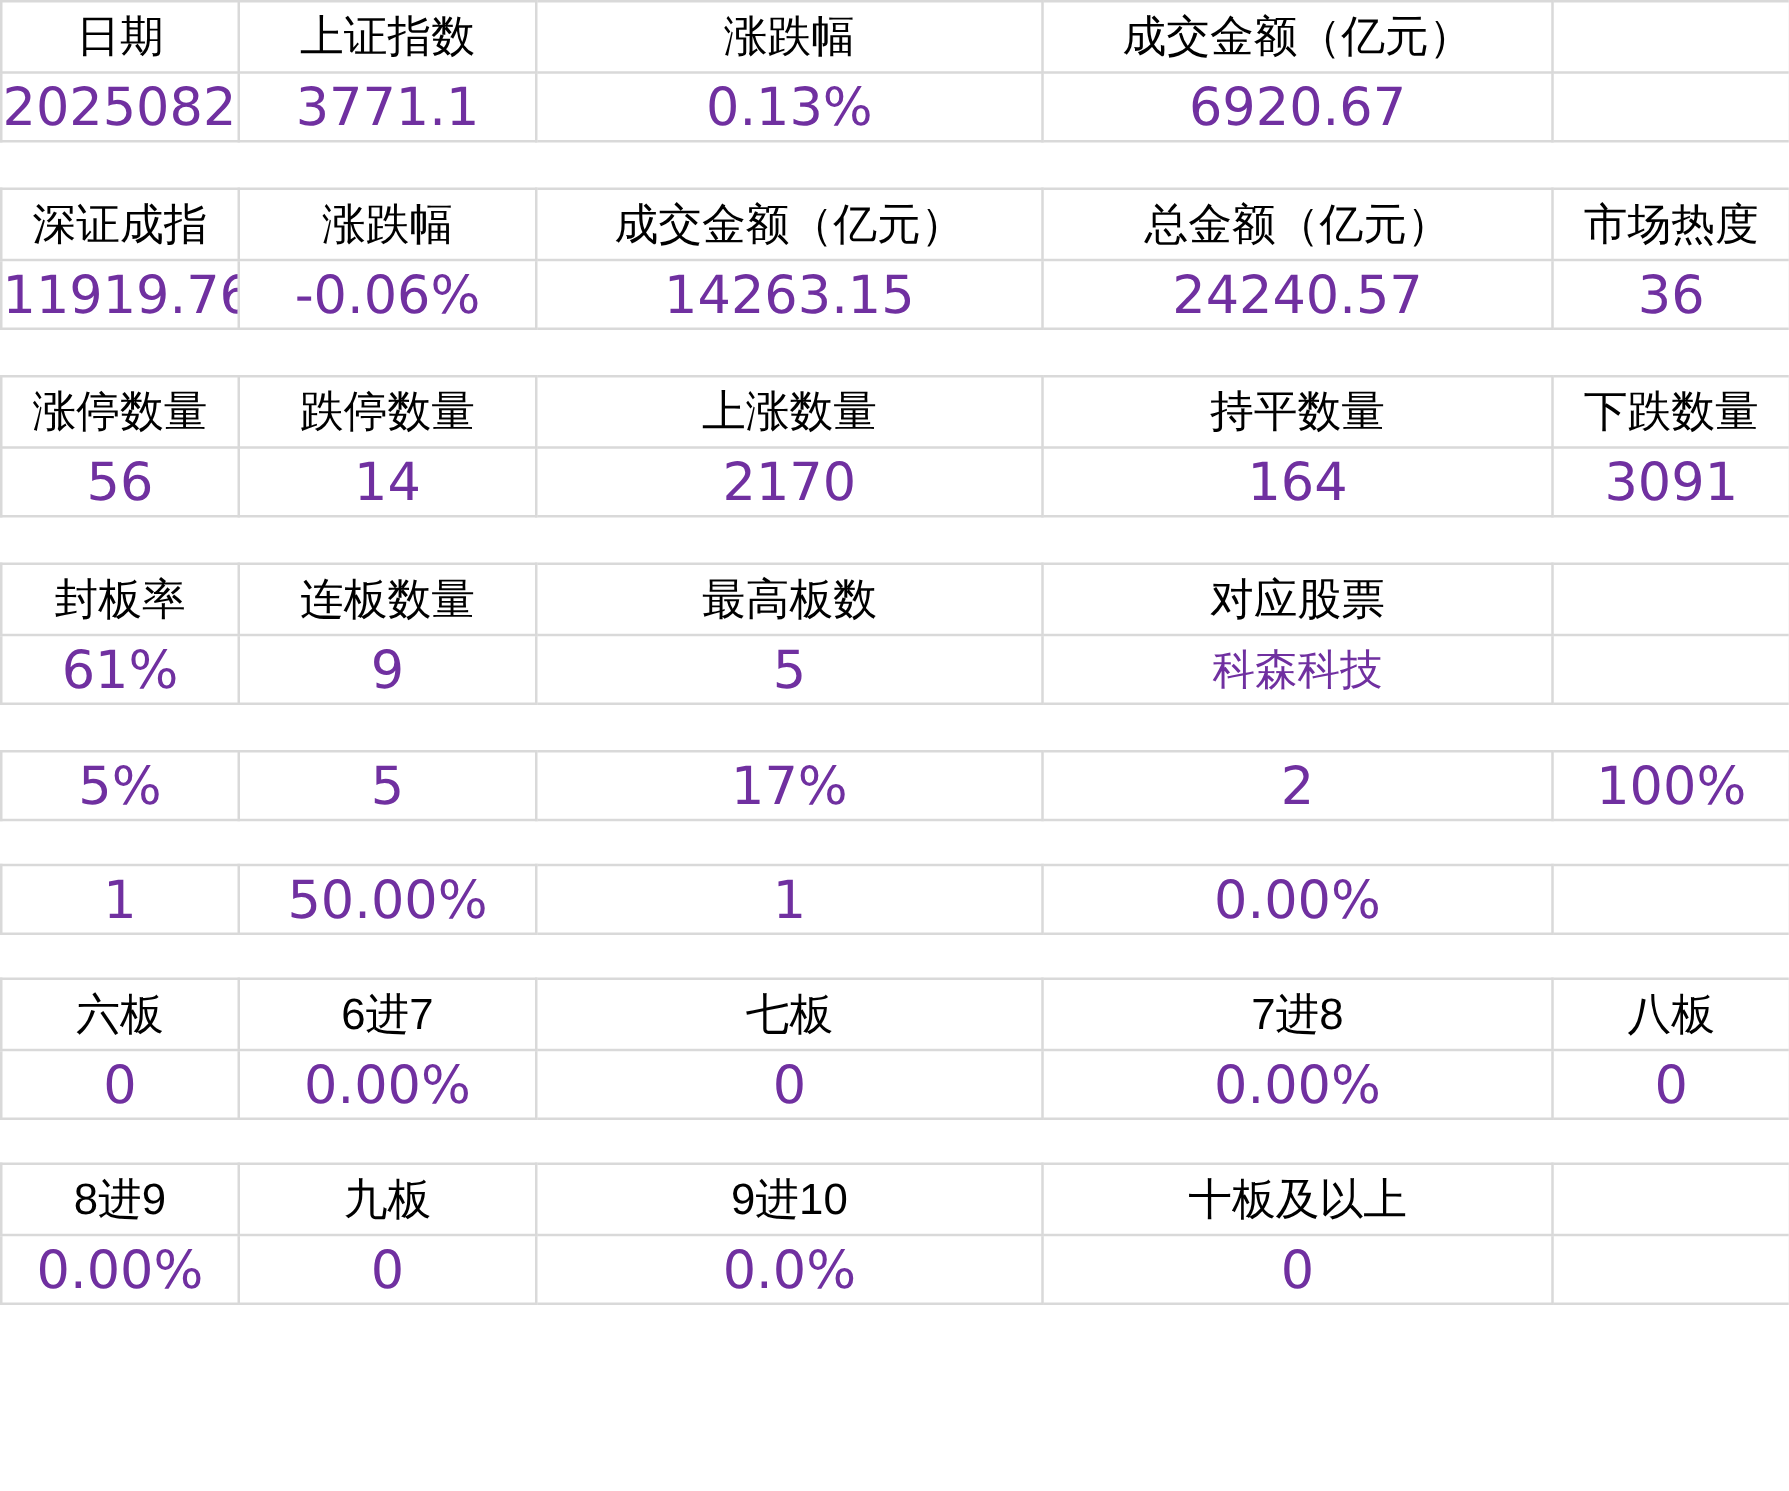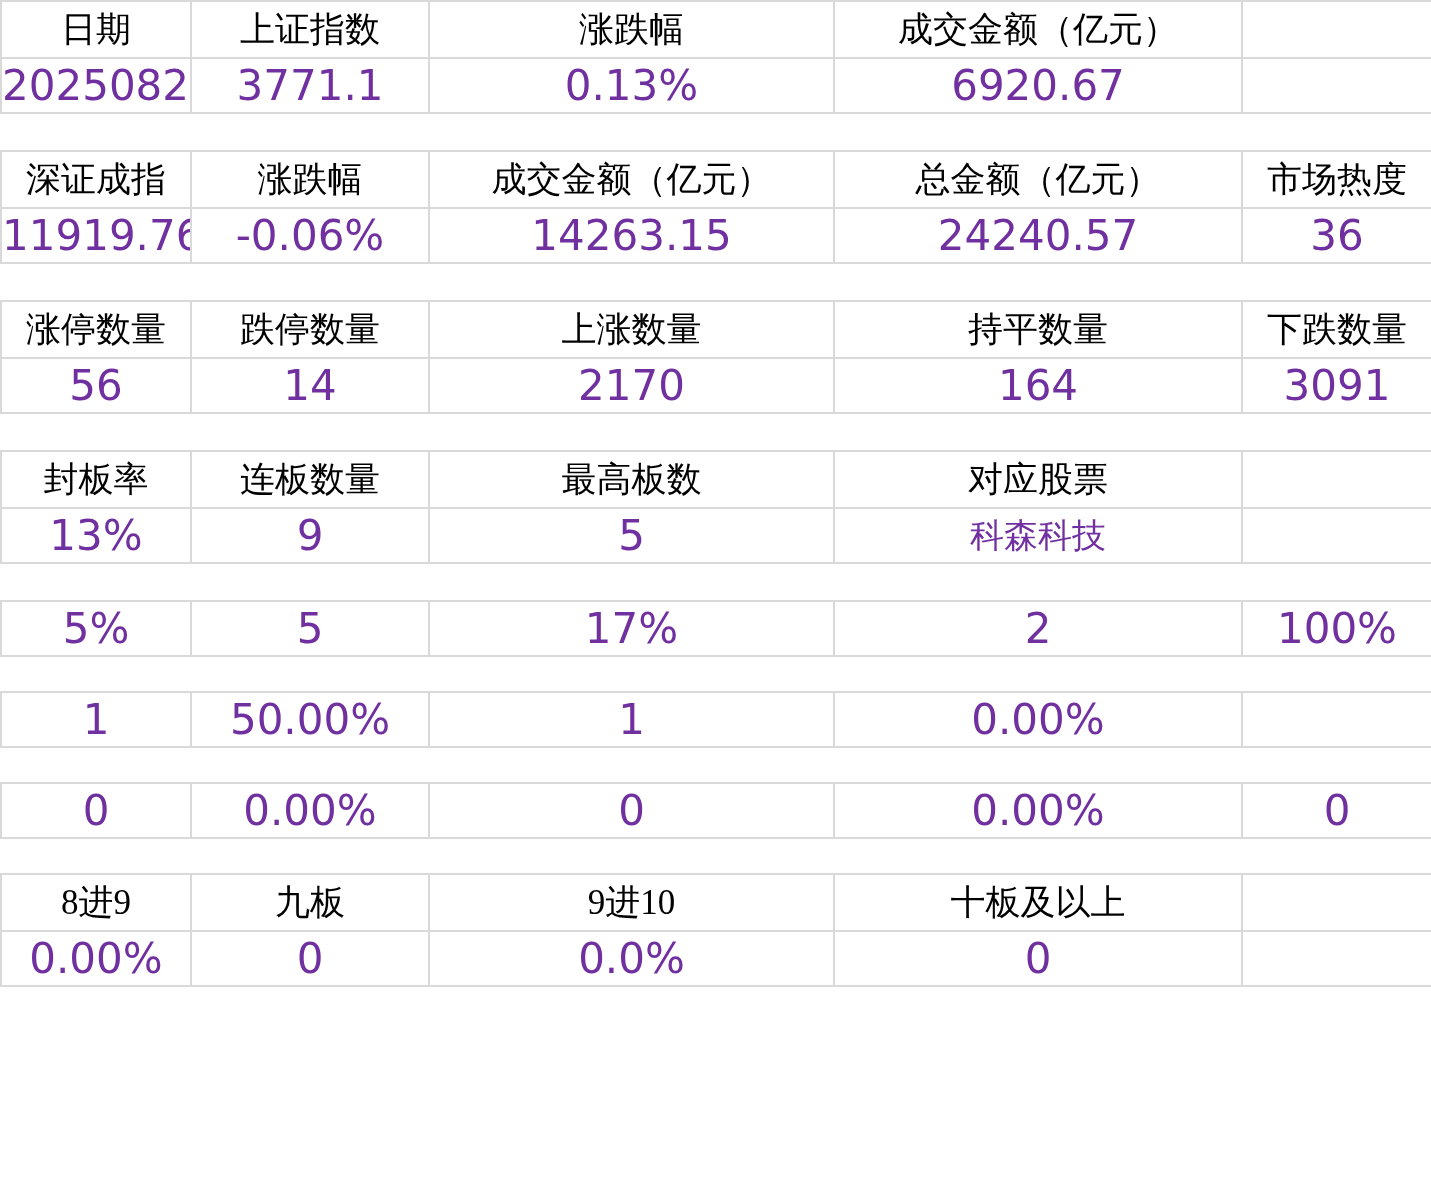--- a/index.html
+++ b/index.html
@@ -27,21 +27,21 @@
     vertical-align: middle;
     padding: 0;
     overflow: hidden;
     white-space: nowrap;
   }
   .hdr td {
     height: 55px;
     font-size: 35px;
     color: #000000;
     font-weight: normal;
-    font-family: Liberation Serif, serif;
+    font-family: Liberation Sans, sans-serif;
     border-radius: 20px;
   }
   .val td {
     height: 53px;
     font-size: 42px;
     color: #7030a0;
     font-family: "DejaVu Sans", "Liberation Sans", sans-serif;
   }
   .val td.cjk {
     font-family: "Liberation Serif", "DejaVu Serif", serif;
@@ -164,21 +164,21 @@
       </colgroup>
     <tbody>
       <tr class="hdr">
         <td>封板率</td>
         <td>连板数量</td>
         <td>最高板数</td>
         <td>对应股票</td>
         <td class="blank"></td>
       </tr>
       <tr class="val">
-        <td>13%</td>
+        <td>61%</td>
         <td>9</td>
         <td>5</td>
         <td class="cjk">科森科技</td>
         <td class="blank"></td>
       </tr>
     </tbody>
   </table>
 
   <div class="gap"></div>
 
@@ -226,20 +226,27 @@
 
   <table class="block">
     <colgroup>
         <col class="c1">
         <col class="c2">
         <col class="c3">
         <col class="c4">
         <col class="c5">
       </colgroup>
     <tbody>
+      <tr class="hdr">
+        <td>六板</td>
+        <td>6进7</td>
+        <td>七板</td>
+        <td>7进8</td>
+        <td>八板</td>
+      </tr>
       <tr class="val">
         <td>0</td>
         <td>0.00%</td>
         <td>0</td>
         <td>0.00%</td>
         <td>0</td>
       </tr>
     </tbody>
   </table>
 

